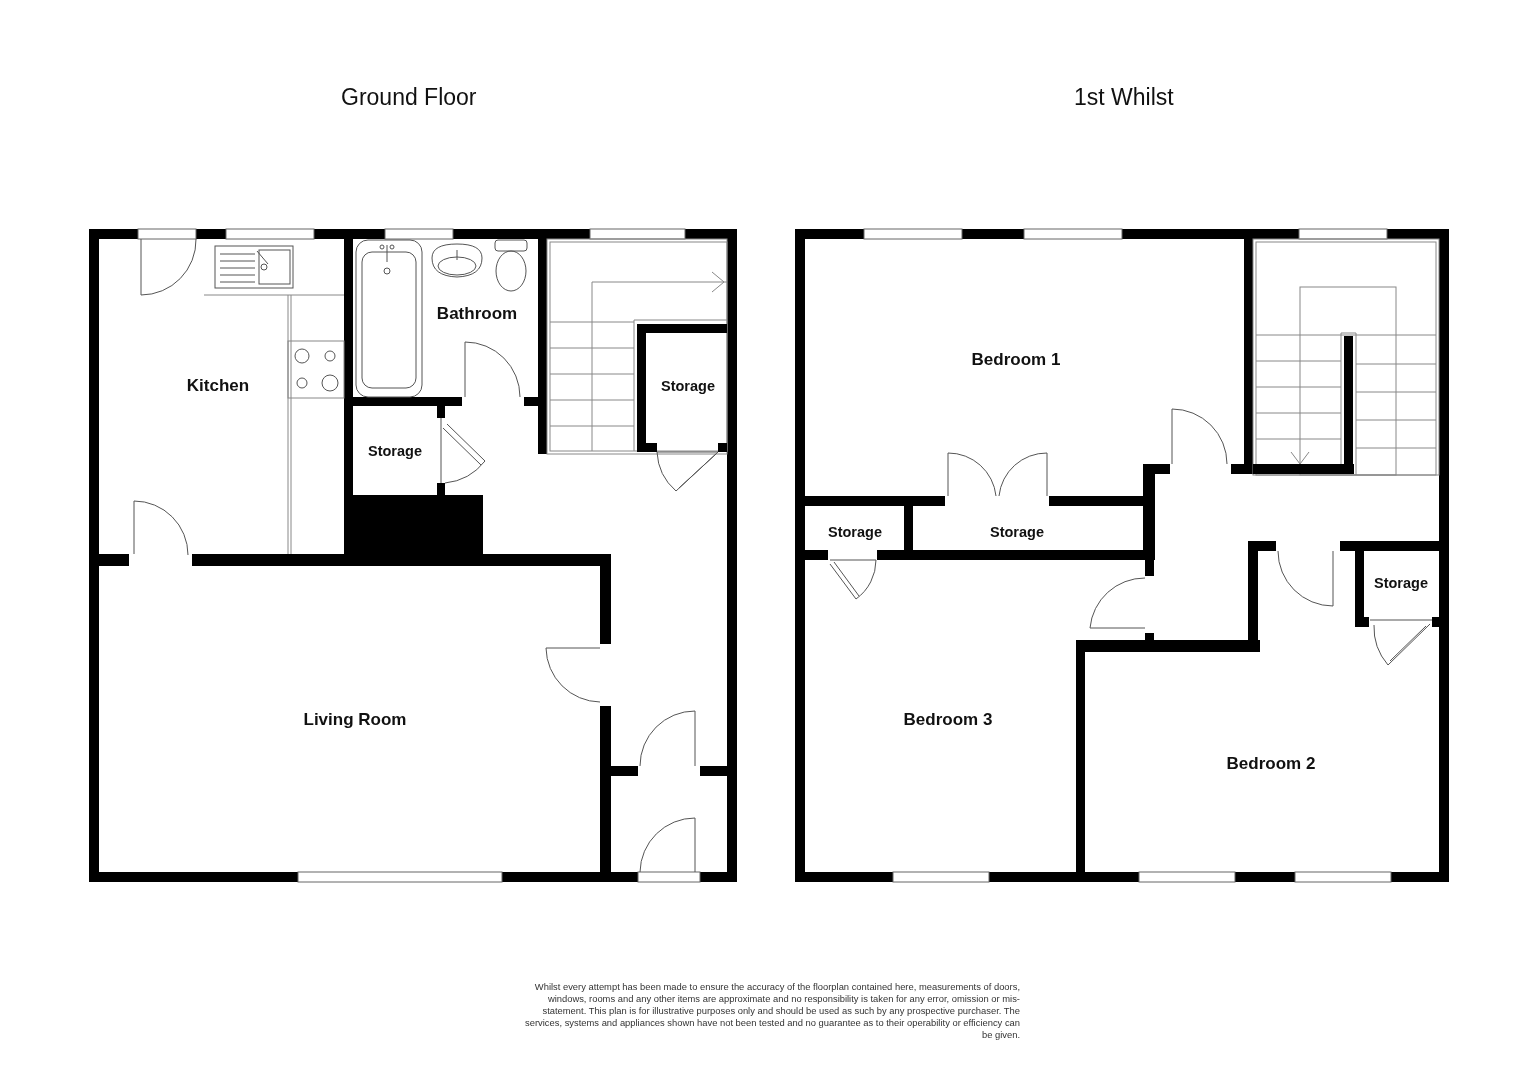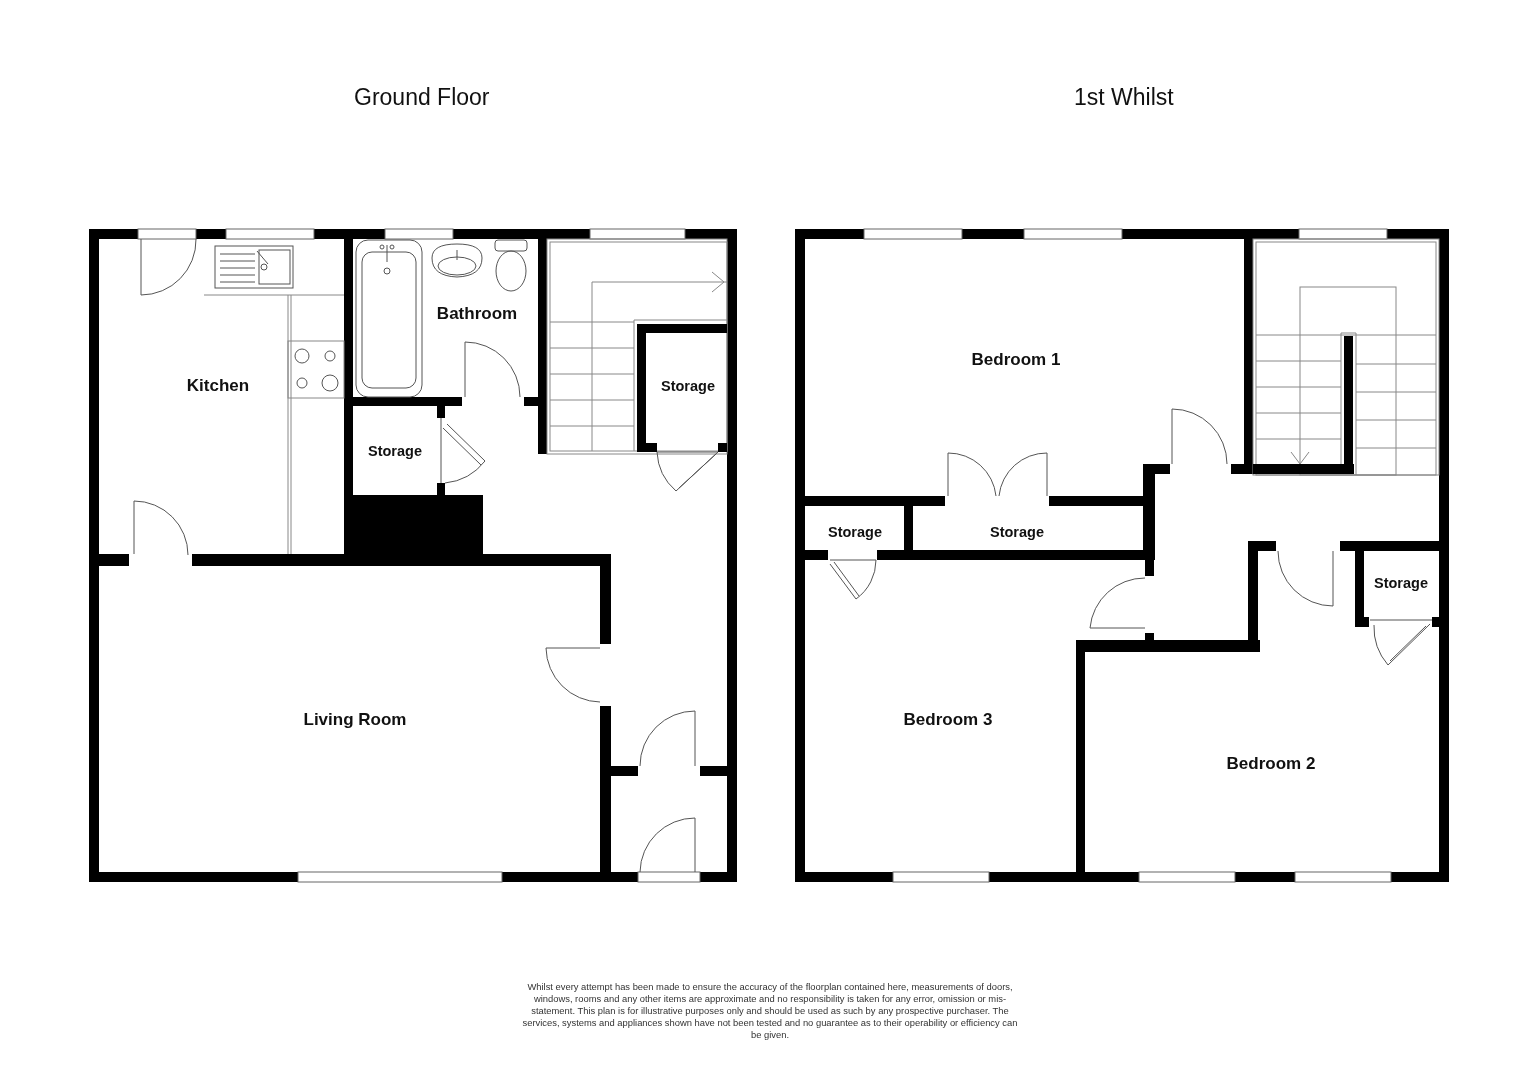--- a/index.html
+++ b/index.html
@@ -1,22 +1,22 @@
 <!DOCTYPE html>
 <html><head>
 <meta charset="utf-8">
 <style>
   html, body { margin: 0; padding: 0; background: #ffffff; }
   body { width: 1528px; height: 1080px; position: relative; overflow: hidden; font-family: "Liberation Sans", sans-serif; }
   .floor-title { position: absolute; top: 84px; font-size: 23px; color: #111; font-family: "Liberation Sans", sans-serif; white-space: nowrap; }
-  #ground-title { left: 341px; margin-left: 13px; }
+  #ground-title { left: 341px; }
   #first-title { left: 1074px; }
   svg.plan { position: absolute; left: 0; top: 0; }
   .room-label { font-family: "Liberation Sans", sans-serif; font-weight: bold; fill: #111; }
-  .disclaimer { position: absolute; left: 520px; top: 981px; width: 500px; text-align: center; font-size: 9.4px; line-height: 12px; color: #333; font-family: "Liberation Sans", sans-serif; }
+  .disclaimer { position: absolute; left: 520px; top: 981px; width: 500px; text-align: right; font-size: 9.4px; line-height: 12px; color: #333; font-family: "Liberation Sans", sans-serif; }
   .w { fill: #000; }
   .ln { fill: none; stroke: #555; stroke-width: 1; }
   .lnl { fill: none; stroke: #888; stroke-width: 1; }
   .win { fill: #fff; stroke: #666; stroke-width: 1; }
 </style>
 </head>
 <body>
 
 <div class="floor-title" id="ground-title">Ground Floor</div>
 <div class="floor-title" id="first-title">1st Whilst</div>

